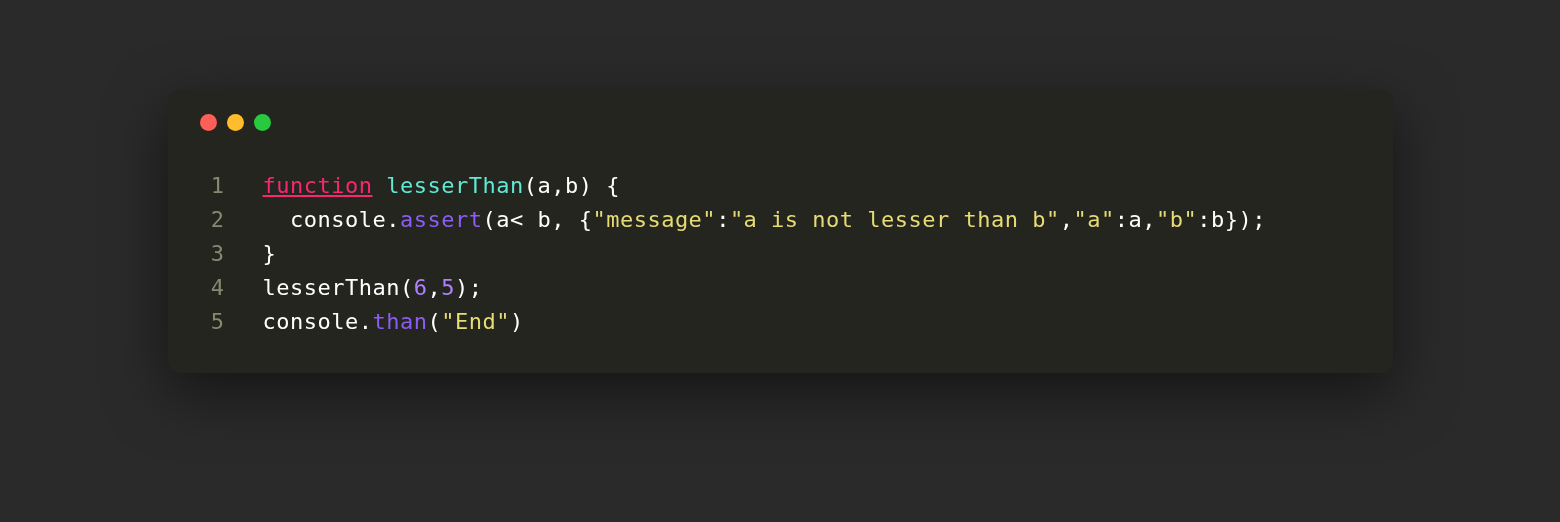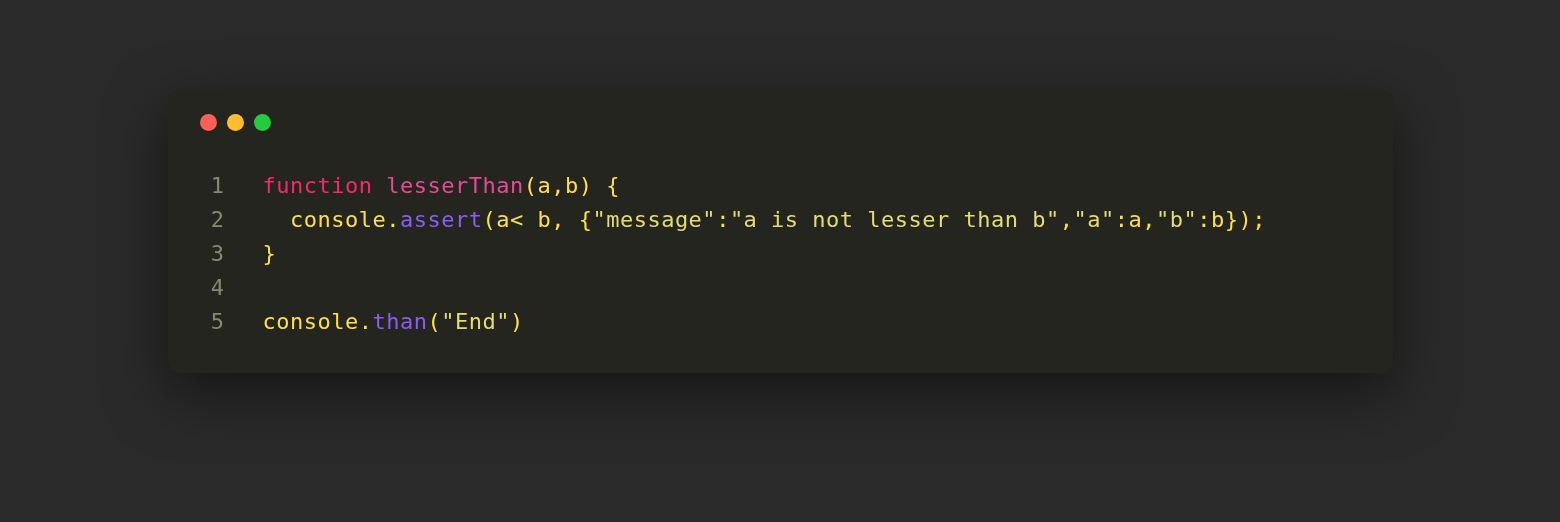--- a/index.html
+++ b/index.html
@@ -51,36 +51,36 @@
       color: #888872;
       width: 65px;
       text-align: right;
       padding-right: 38px;
       user-select: none;
       flex-shrink: 0;
     }
     .code-content {
       white-space: pre;
     }
-    .tok-keyword { color: #f92672; }
-    .tok-funcname { color: #ec4899; }
+    .tok-keyword { color: #f92672; text-decoration: underline; }
+    .tok-funcname { color: #5eead4; }
     .tok-ident { color: #8b5cf6; }
-    .tok-default { color: #fde047; }
+    .tok-default { color: #ffffff; }
     .tok-string { color: #e6db74; }
     .tok-number { color: #ae81ff; }
   </style>
 </head>
 <body>
 
 <div class="window">
   <div class="traffic-lights">
     <div class="traffic-light red"></div>
     <div class="traffic-light yellow"></div>
     <div class="traffic-light green"></div>
   </div>
   <div class="code" id="code-block">
       <div class="code-line"><span class="lineno">1</span><span class="code-content"><span class="tok-keyword">function</span><span class="tok-default"> </span><span class="tok-funcname">lesserThan</span><span class="tok-default">(a,b) {</span></span></div>
       <div class="code-line"><span class="lineno">2</span><span class="code-content"><span class="tok-default">  console.</span><span class="tok-ident">assert</span><span class="tok-default">(a&lt; b, {</span><span class="tok-string">"message"</span><span class="tok-default">:</span><span class="tok-string">"a is not lesser than b"</span><span class="tok-default">,</span><span class="tok-string">"a"</span><span class="tok-default">:a,</span><span class="tok-string">"b"</span><span class="tok-default">:b});</span></span></div>
       <div class="code-line"><span class="lineno">3</span><span class="code-content"><span class="tok-default">}</span></span></div>
-      <div class="code-line"><span class="lineno">4</span></div>
+      <div class="code-line"><span class="lineno">4</span><span class="code-content"><span class="tok-default">lesserThan(</span><span class="tok-number">6</span><span class="tok-default">,</span><span class="tok-number">5</span><span class="tok-default">);</span></span></div>
       <div class="code-line"><span class="lineno">5</span><span class="code-content"><span class="tok-default">console.</span><span class="tok-ident">than</span><span class="tok-default">(</span><span class="tok-string">"End"</span><span class="tok-default">)</span></span></div>
     </div>
 </div>
 
 </body></html>

